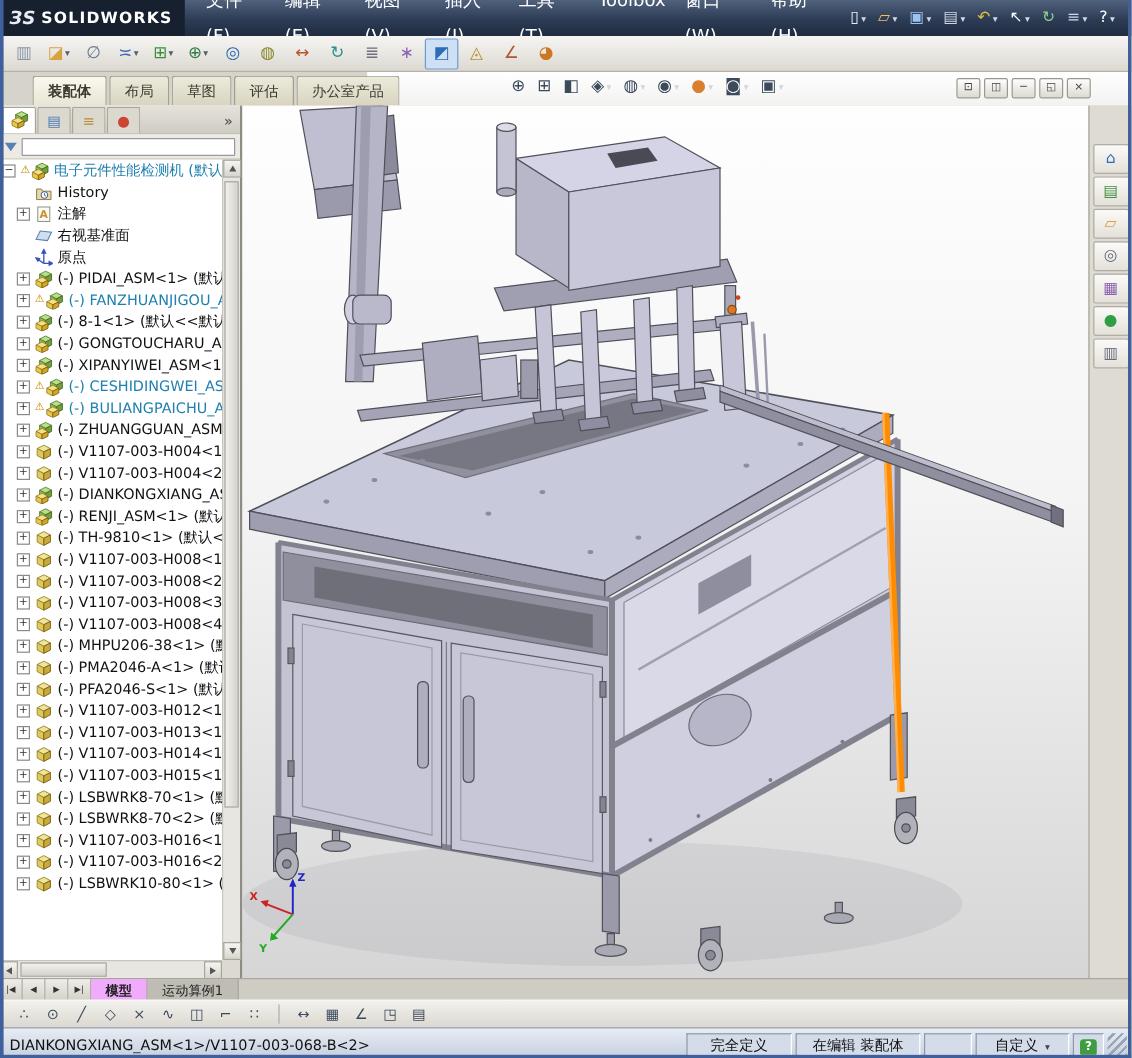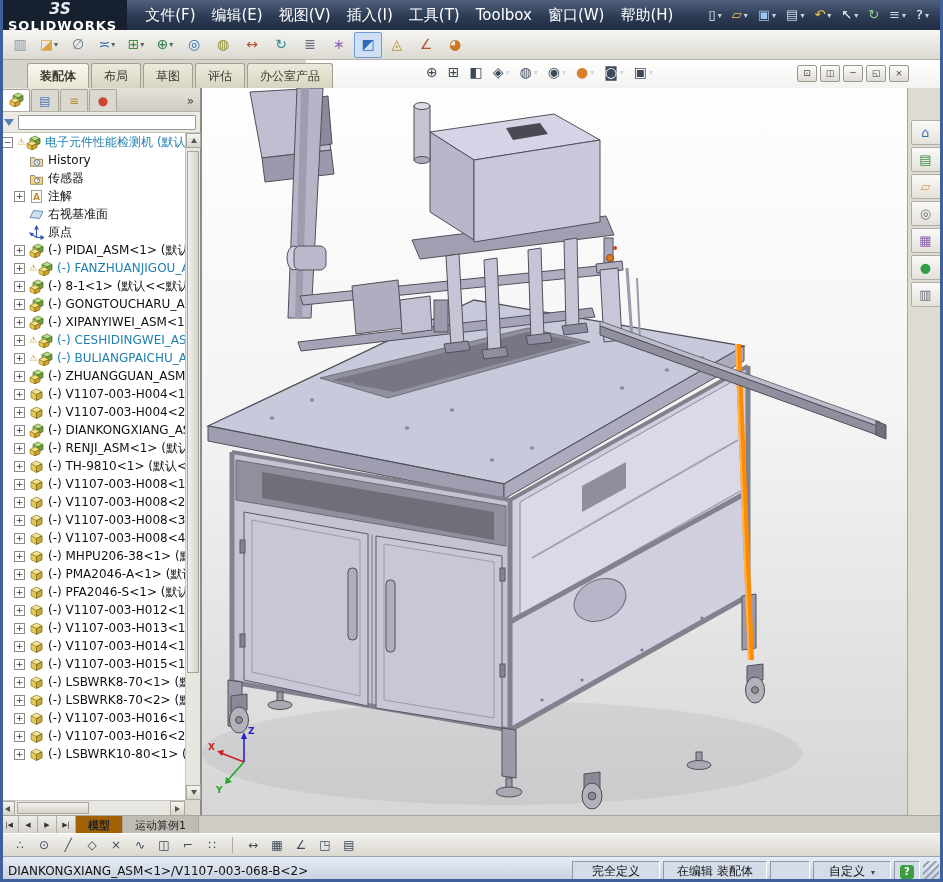--- a/index.html
+++ b/index.html
@@ -3,21 +3,21 @@
 <meta charset="utf-8">
 <style>
   html,body{margin:0;padding:0;background:#888;}
   .app{position:relative;width:943px;height:882px;overflow:hidden;background:#d6d3ce;
        font-family:"DejaVu Sans","Liberation Sans",sans-serif;font-size:12px;color:#222;}
   .app::after{content:"";position:absolute;inset:0;border:3px solid #40609c;border-top:none;pointer-events:none;}
 
   
   .menubar{position:absolute;top:0;left:0;width:943px;height:30px;display:flex;align-items:center;
            background:linear-gradient(#50617c,#2d3c55 55%,#1f2c41);color:#fff;}
-  .logo{display:flex;align-items:center;height:30px;padding:0 10px 0 8px;background:#17202f;flex-direction:column;}
+  .logo{display:flex;align-items:center;height:30px;padding:0 10px 0 8px;background:#17202f;}
   .logo-mark{font-weight:bold;font-style:italic;font-size:15px;color:#e8edf5;margin-right:5px;}
   .logo-name{font-weight:bold;font-size:13px;letter-spacing:1px;color:#fff;}
   .menus{display:flex;margin-left:10px;}
   .menu-item{padding:0 8px;line-height:30px;font-size:15px;cursor:default;}
   .quick-icons{margin-left:auto;margin-right:10px;display:flex;align-items:center;}
   .qbtn{display:flex;align-items:center;padding:2px 4px;margin-left:2px;border-radius:2px;}
   .qglyph{font-size:13px;line-height:14px;}
   .caret{font-size:8px;color:#cfd6e2;margin-left:2px;}
 
   
@@ -89,21 +89,21 @@
   .tp-col{display:flex;flex-direction:column;align-items:center;padding-top:32px;}
   .tptab{width:28px;height:23px;margin-bottom:2px;display:flex;align-items:center;justify-content:center;
          background:linear-gradient(#fbfaf8,#e4e1da);border:1px solid #b0ada4;border-radius:2px;font-size:13px;}
 
   
   .bottombar{position:absolute;top:815px;left:0;width:943px;height:18px;background:#cfccc4;border-top:1px solid #a8a59c;
              display:flex;align-items:stretch;box-sizing:border-box;}
   .navbtn{width:18px;display:flex;align-items:center;justify-content:center;font-size:7px;color:#333;
           background:linear-gradient(#eeede9,#d5d2ca);border-right:1px solid #b0ada4;}
   .btab{padding:2px 12px 0;font-size:11px;color:#222;background:#bfbcb4;border-right:1px solid #a8a59c;}
-  .btab.active{background:#a16207;font-weight:bold;}
+  .btab.active{background:#f0abfc;font-weight:bold;}
 
   
   .sketchbar{position:absolute;top:833px;left:0;width:943px;height:23px;display:flex;align-items:center;
              background:linear-gradient(#f2f1ed,#dbd8d0);border-top:1px solid #fff;box-sizing:border-box;padding-left:8px;}
   .skbtn{width:24px;height:19px;display:flex;align-items:center;justify-content:center;font-size:12px;color:#3c4a5c;border-radius:2px;}
   .sksep{width:1px;height:16px;background:#b0ada4;margin:0 8px;}
 
   
   .statusbar{position:absolute;top:856px;left:0;width:943px;height:28px;display:flex;align-items:center;
              background:linear-gradient(#e7ecf4,#c3cddd);border-top:1px solid #9aa4b6;box-sizing:border-box;font-size:12px;color:#111;}
@@ -334,29 +334,20 @@
           <span class="tlabel warned">电子元件性能检测机 (默认</span>
         </div>
         <div class="trow">
           <span class="exp-sp"></span>
           <span class="ticon"><svg width="15" height="15" viewBox="0 0 15 15">
               <path d="M1.5,4.5 h4 l1,1.8 h7 v7 h-12 z" fill="#e8d9a8" stroke="#8a7a4a" stroke-width="0.8"></path>
               <circle cx="8" cy="9.5" r="2.8" fill="#fff" stroke="#3a5a8a" stroke-width="0.8"></circle>
               <path d="M8,8 v1.7 l1.3,0.8" fill="none" stroke="#3a5a8a" stroke-width="0.8"></path>
             </svg></span>
           <span class="tlabel">History</span>
-        </div>
-        <div class="trow">
-          <span class="exp-sp"></span>
-          <span class="ticon"><svg width="15" height="15" viewBox="0 0 15 15">
-              <path d="M1.5,4.5 h4 l1,1.8 h7 v7 h-12 z" fill="#f0d98a" stroke="#8a7a4a" stroke-width="0.8"></path>
-              <circle cx="8" cy="9.5" r="2.6" fill="#fff" stroke="#555" stroke-width="0.8"></circle>
-              <path d="M8,9.5 L9.6,8" stroke="#cc2222" stroke-width="1"></path>
-            </svg></span>
-          <span class="tlabel">传感器</span>
         </div>
         <div class="trow">
           <span class="exp">+</span>
           <span class="ticon"><svg width="15" height="15" viewBox="0 0 15 15">
               <rect x="2.5" y="1.5" width="10" height="12" fill="#fbfbf4" stroke="#8a8a7a" stroke-width="0.8"></rect>
               <text x="7.5" y="11" font-size="9" font-weight="bold" text-anchor="middle" fill="#c89030">A</text>
             </svg></span>
           <span class="tlabel">注解</span>
         </div>
         <div class="trow">

